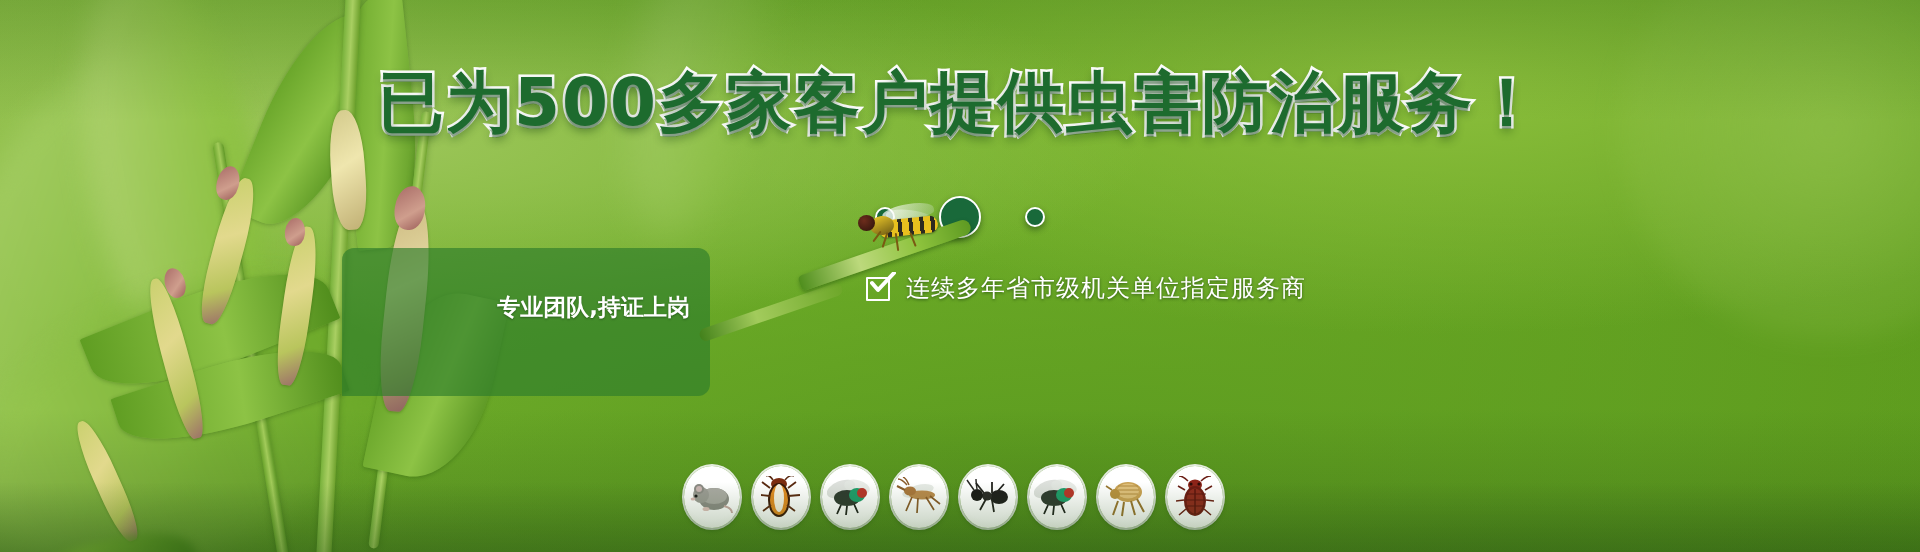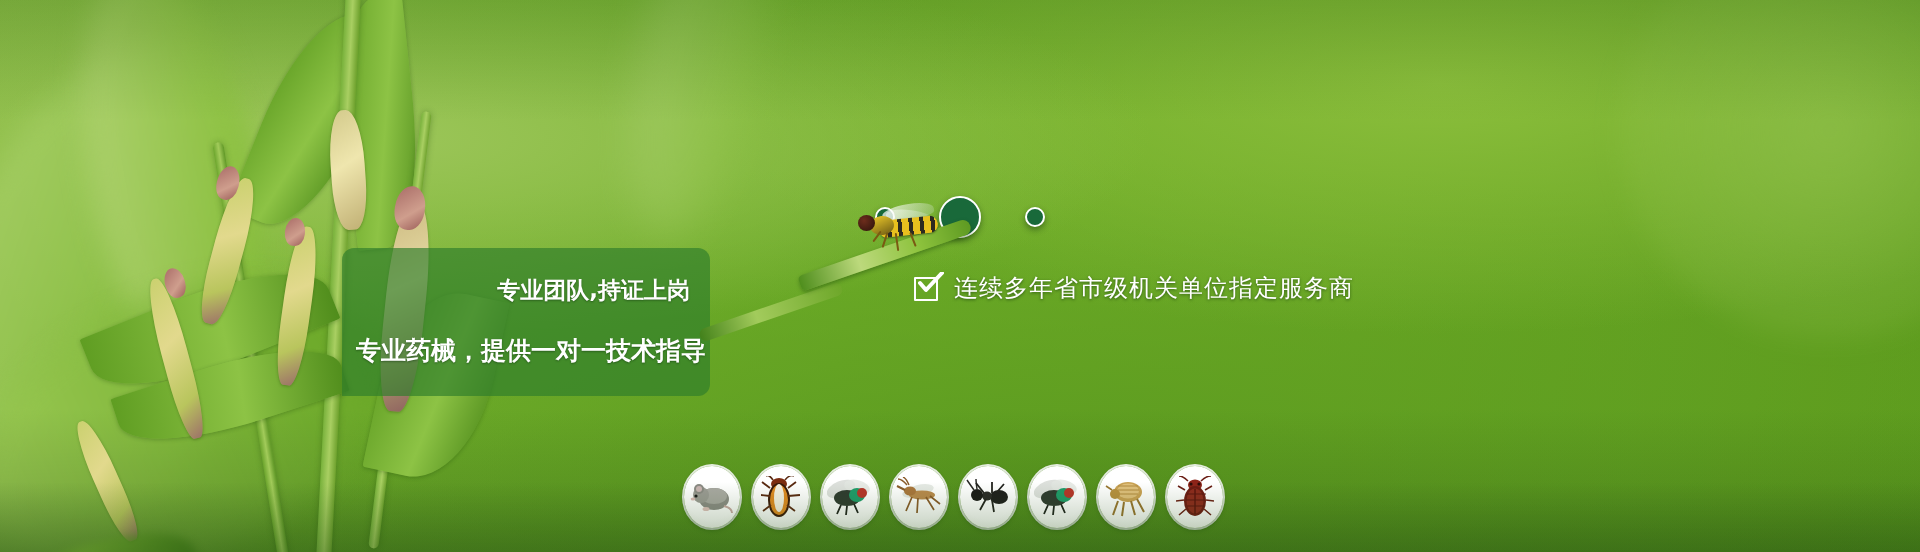--- a/index.html
+++ b/index.html
@@ -184,21 +184,21 @@
     transform:rotate(4deg);
   }
   .hf-leg{ position:absolute; width:2px; background:#7a5a12; border-radius:2px; }
   .hfl1{ left:28px; top:30px; height:16px; transform:rotate(18deg); }
   .hfl2{ left:40px; top:31px; height:18px; transform:rotate(-8deg); }
   .hfl3{ left:56px; top:30px; height:15px; transform:rotate(-22deg); }
   .hfl4{ left:20px; top:28px; height:13px; transform:rotate(36deg); }
 
   
   .checklist{
-    position:absolute; left:914px; top:272px;
+    position:absolute; left:866px; top:272px;
     display:flex; flex-direction:column; gap:26px;
   }
   .check-item{ display:flex; align-items:center; gap:13px; }
   .check-icon{ width:27px; height:27px; position:relative; flex:0 0 auto; }
   .check-icon .box{
     position:absolute; left:0; top:2px; width:24px; height:24px;
     border:2px solid #ffffff; border-radius:1px;
   }
   .check-icon .tick{
     position:absolute; left:4px; top:-3px; width:26px; height:22px;
@@ -263,30 +263,30 @@
       <div class="spike sp6"></div>
     <div class="bud bd1"></div>
       <div class="bud bd2"></div>
     <div class="bud bd3"></div>
       <div class="bud bd4"></div>
   </div>
   <div class="fg-plant">
     <div class="leaf l3"></div>
   </div>
 
+  <div class="headline">已为500多家客户提供虫害防治服务！</div>
 
   <div class="dots">
     <span class="dot small"></span>
     <span class="dot large"></span>
     <span class="dot small"></span>
   </div>
 
   <div class="slogan-box">
     <div class="slogan-line l-1">专业团队,持证上岗</div>
-    <div class="slogan-line l-3">专业药械，提供一对一技术指导</div>
   </div>
 
   <div class="blade-stick2"></div>
   <div class="blade-stick"></div>
   <div class="hoverfly">
     <div class="hf-wing"></div>
       <div class="hf-wing2"></div>
     <div class="hf-body"></div>
       <div class="hf-thorax"></div>
       <div class="hf-head"></div>

